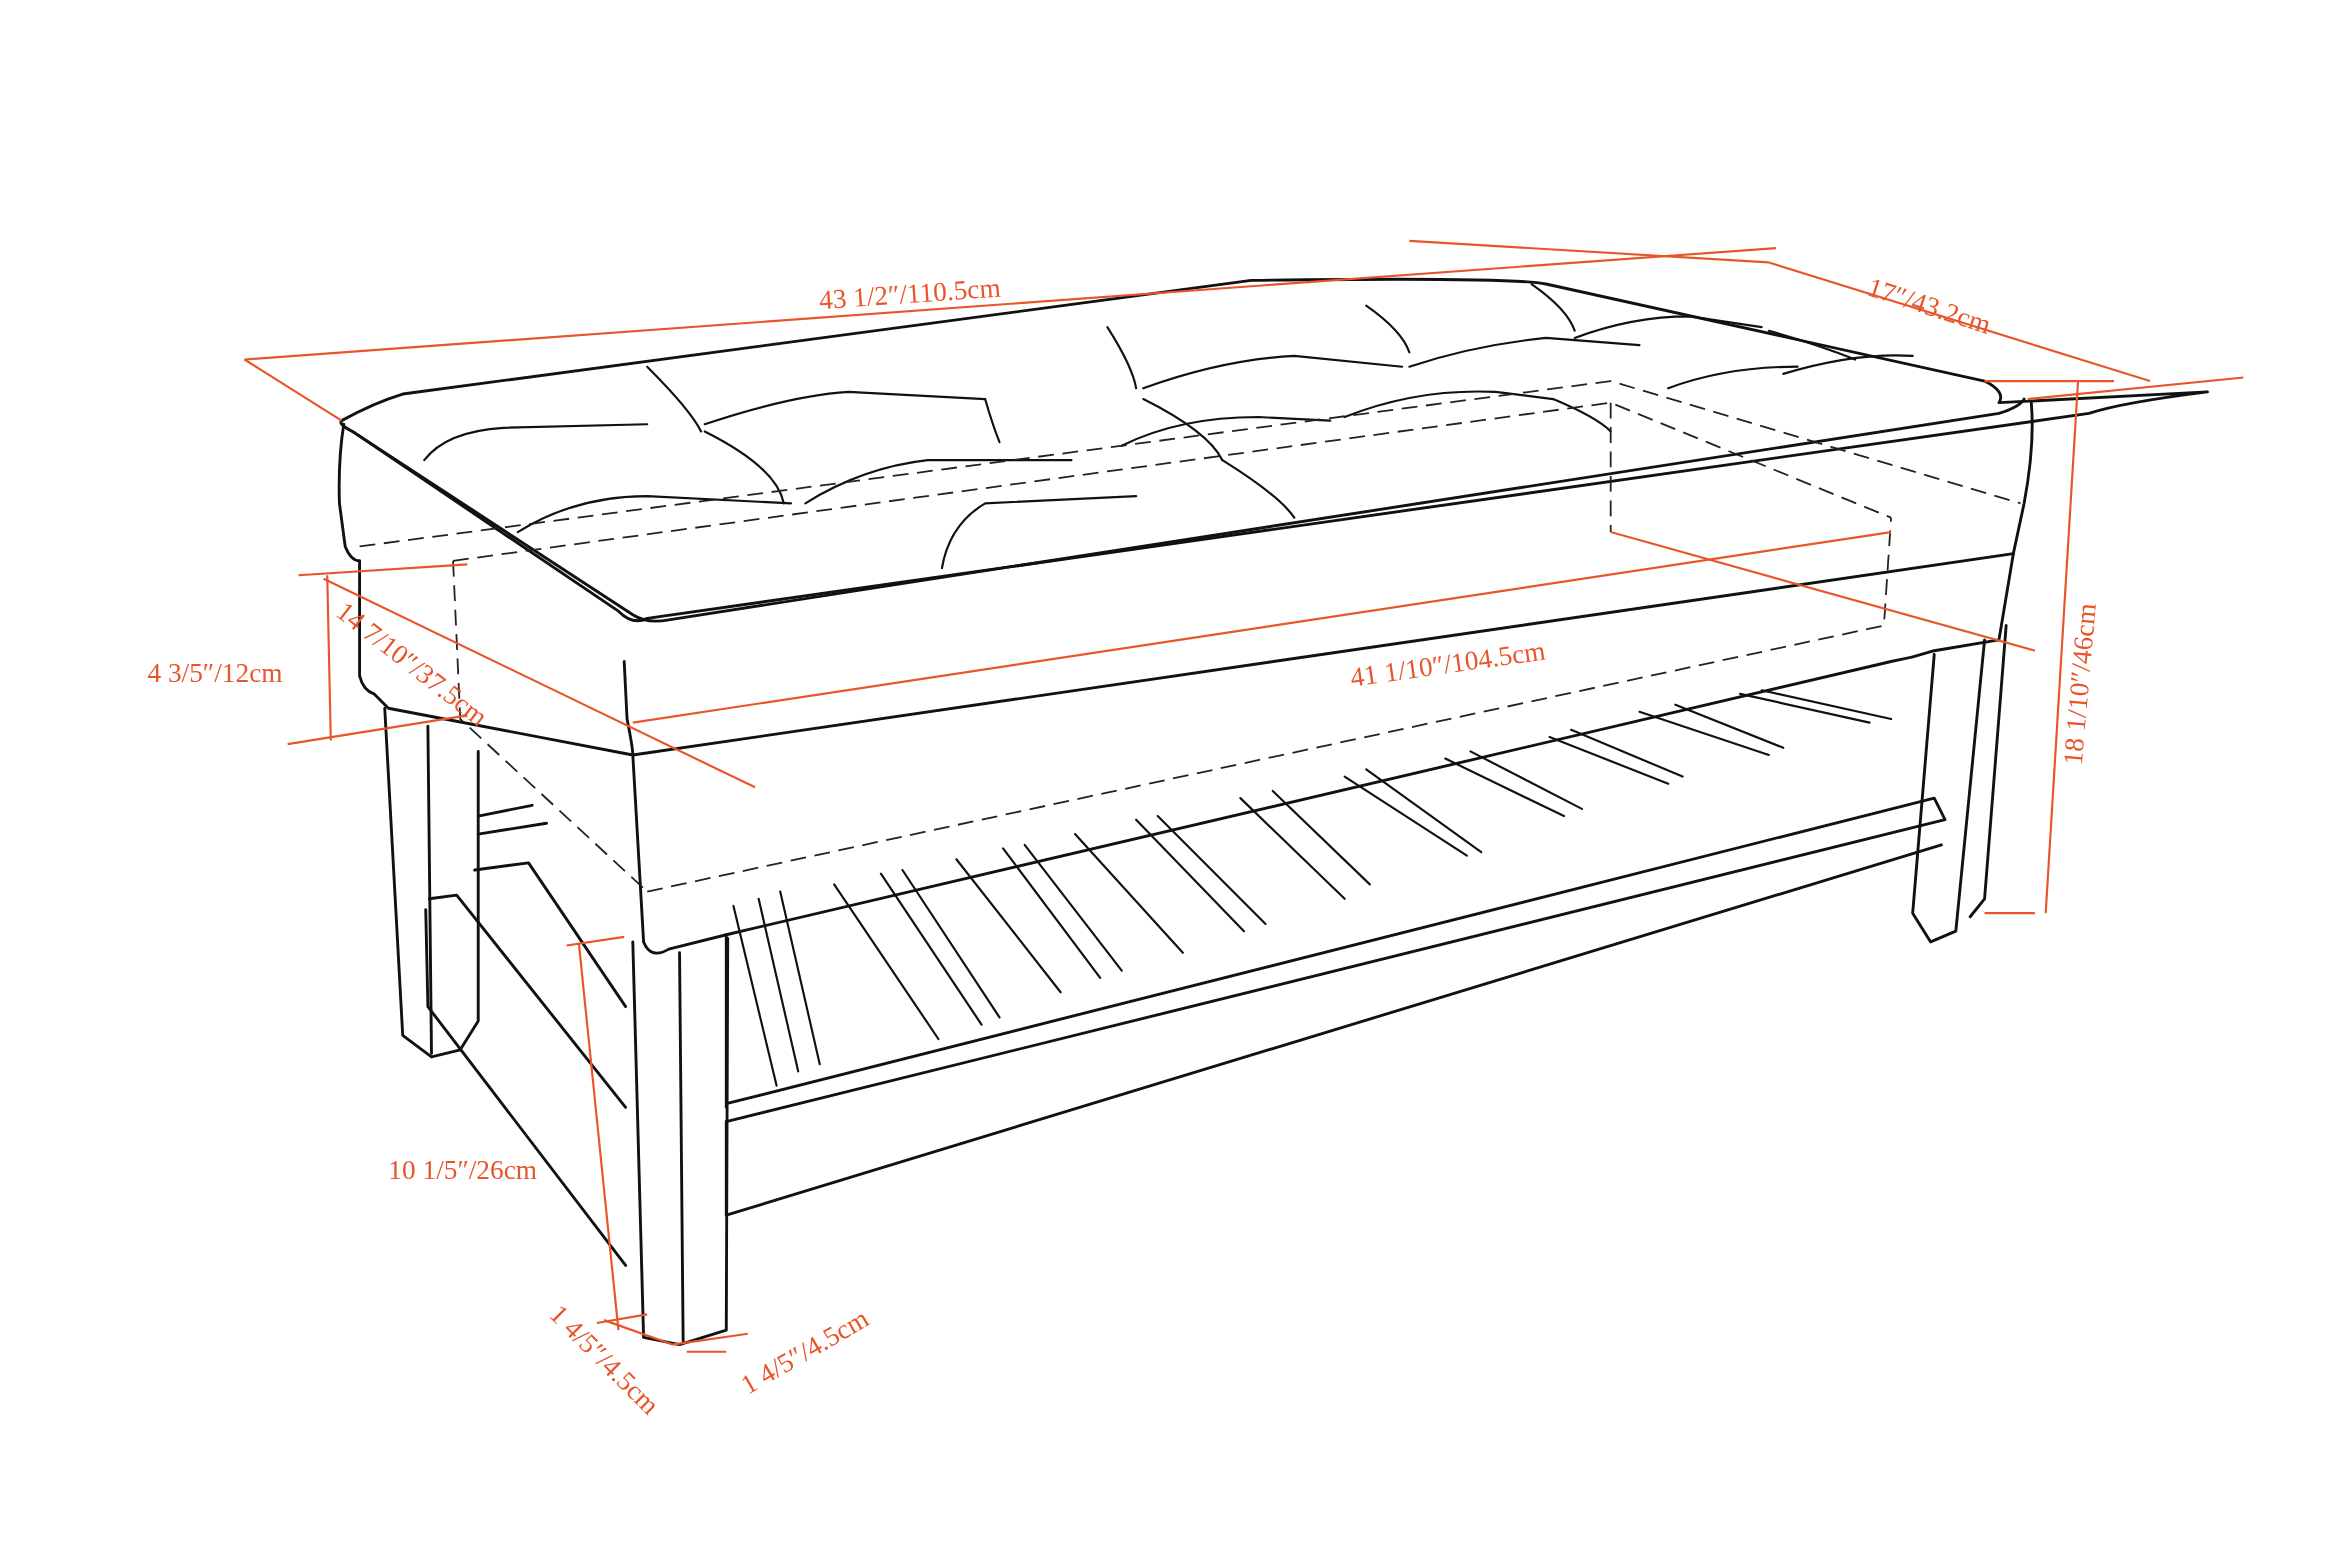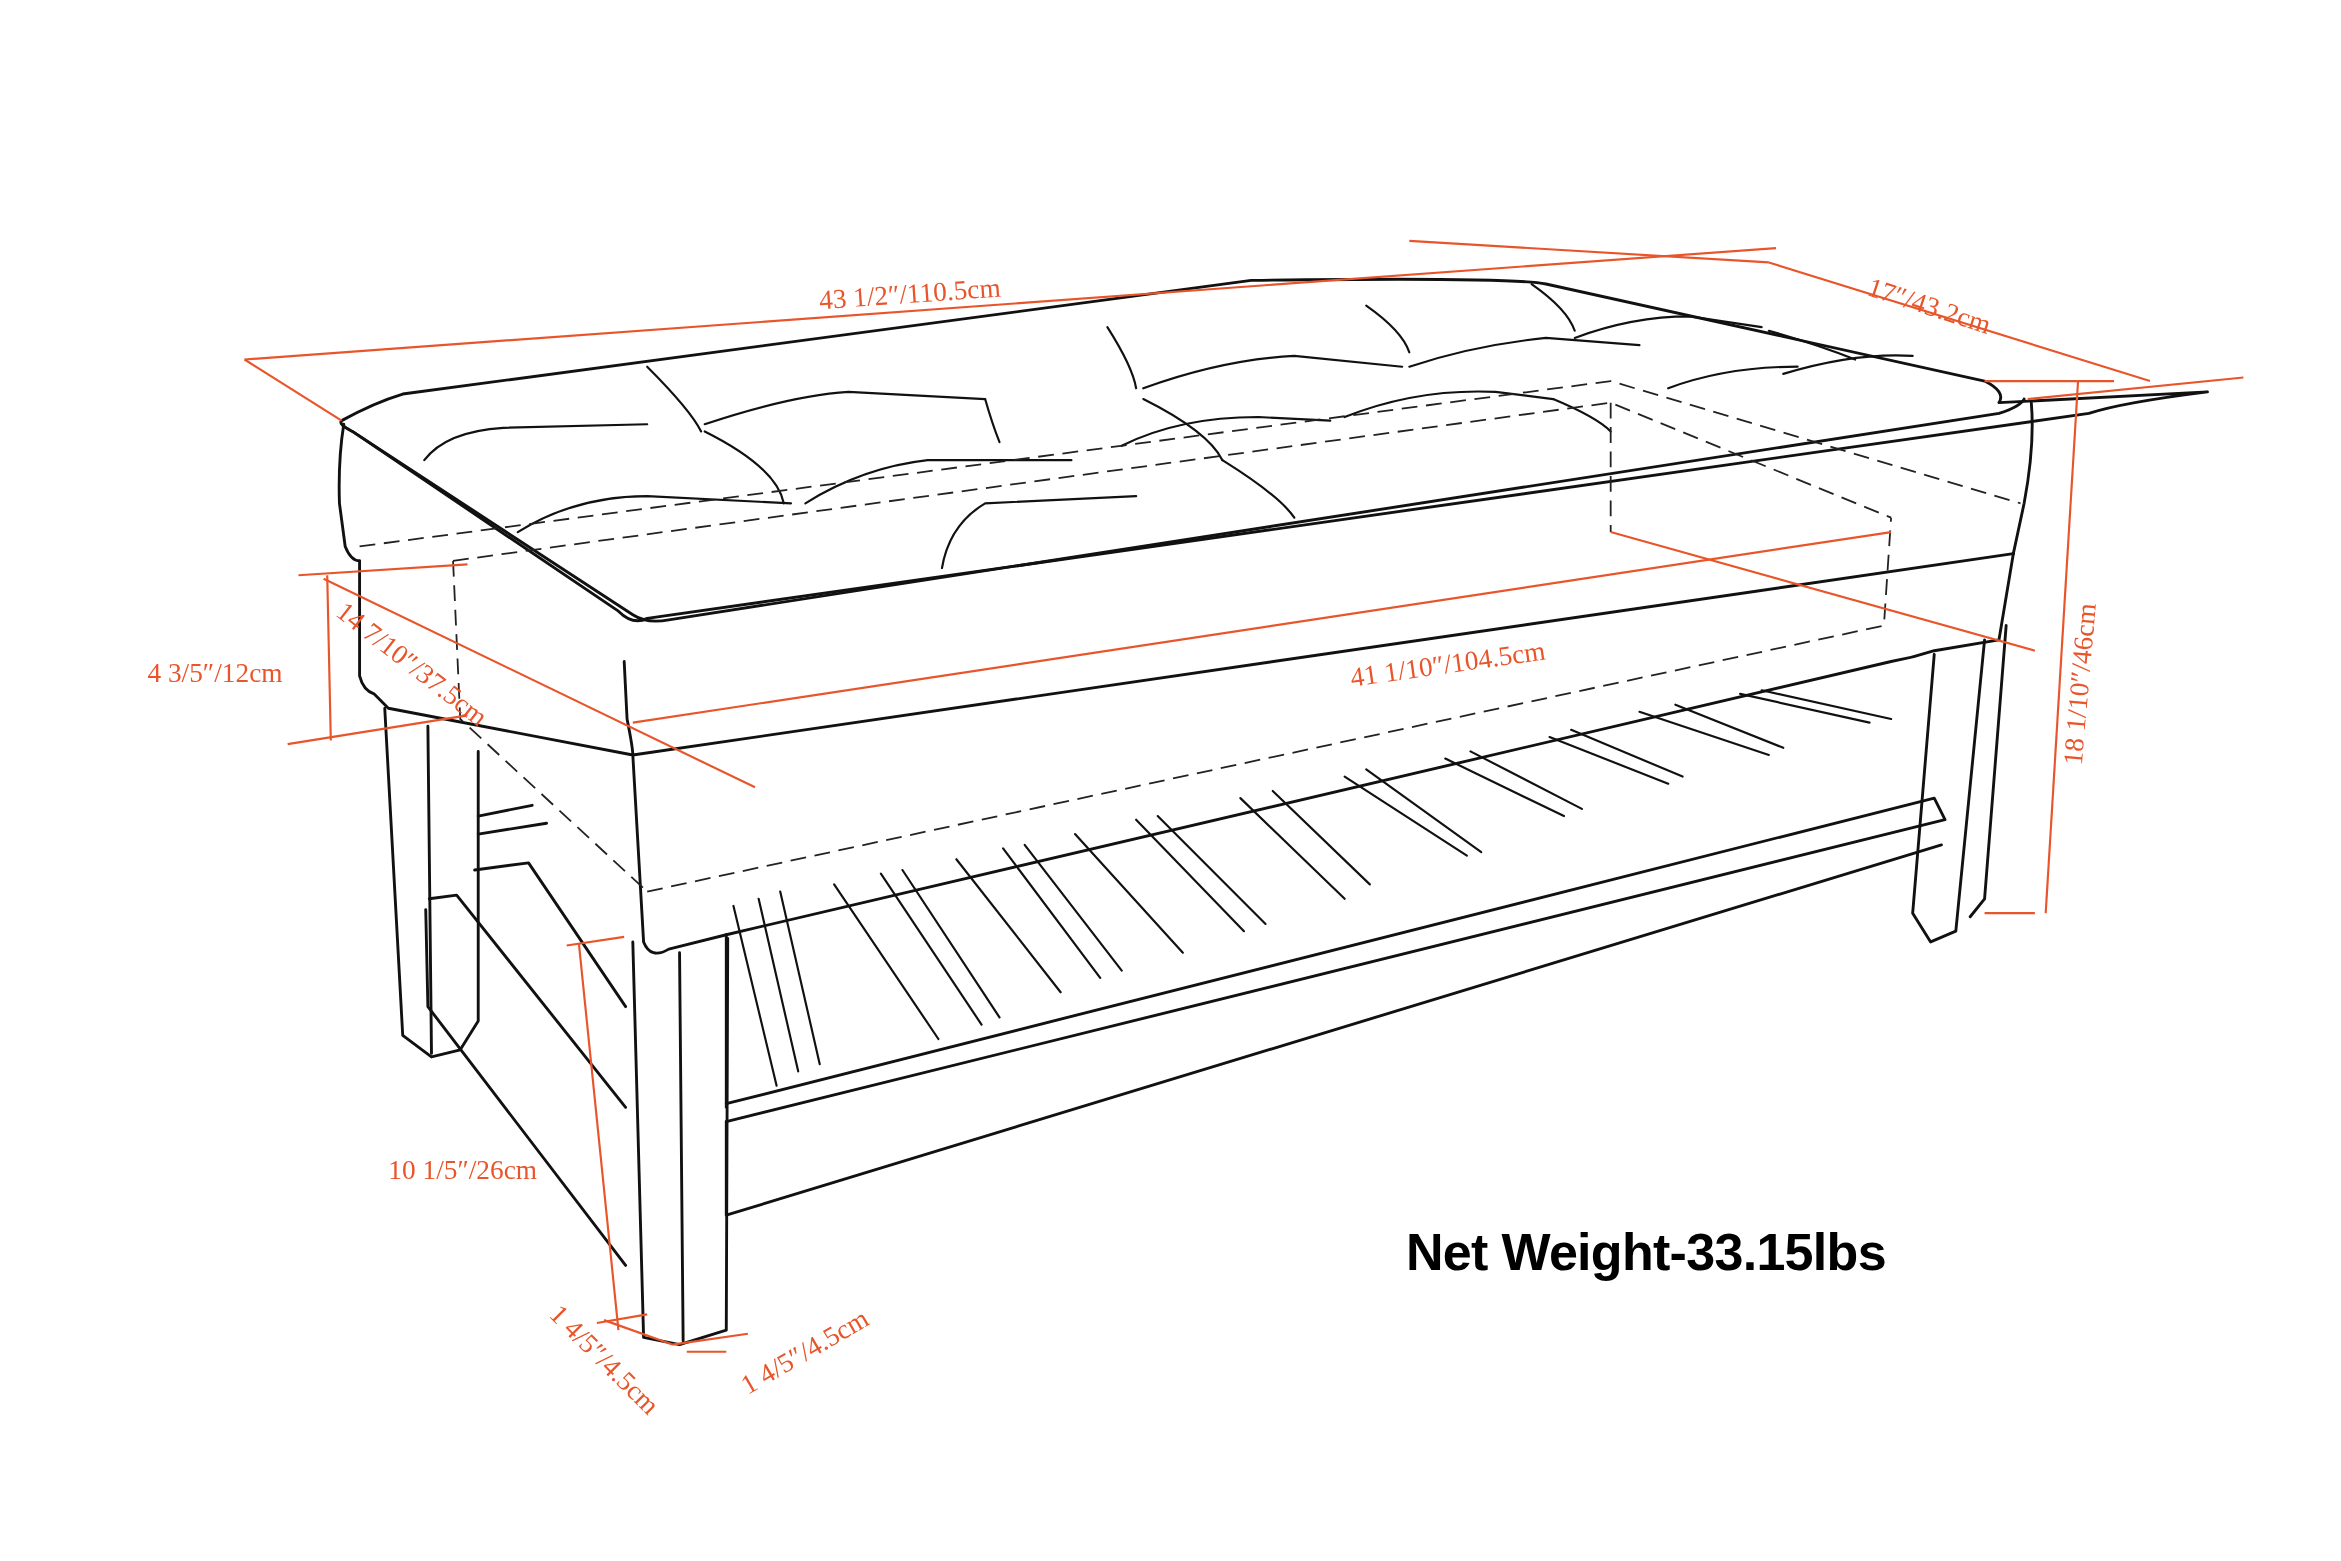--- a/index.html
+++ b/index.html
@@ -159,15 +159,14 @@
     <text class="dim-text" transform="translate(2895 1065) rotate(-85)">18 1/10″/46cm</text>
     <text class="dim-text" transform="translate(1880 955) rotate(-8)">41 1/10″/104.5cm</text>
     <text class="dim-text" transform="translate(465 855) rotate(38)">14 7/10″/37.5cm</text>
     <text class="dim-text" transform="translate(205 948)">4 3/5″/12cm</text>
     <text class="dim-text" transform="translate(540 1640)">10 1/5″/26cm</text>
     <text class="dim-text" transform="translate(762 1830) rotate(45)">1 4/5″/4.5cm</text>
     <text class="dim-text" transform="translate(1040 1940) rotate(-30)">1 4/5″/4.5cm</text>
   </g>
 </svg>
 
-<div class="weight">Net Weight-33.15lbs</div>
 </div>
 
 
 </body></html>

